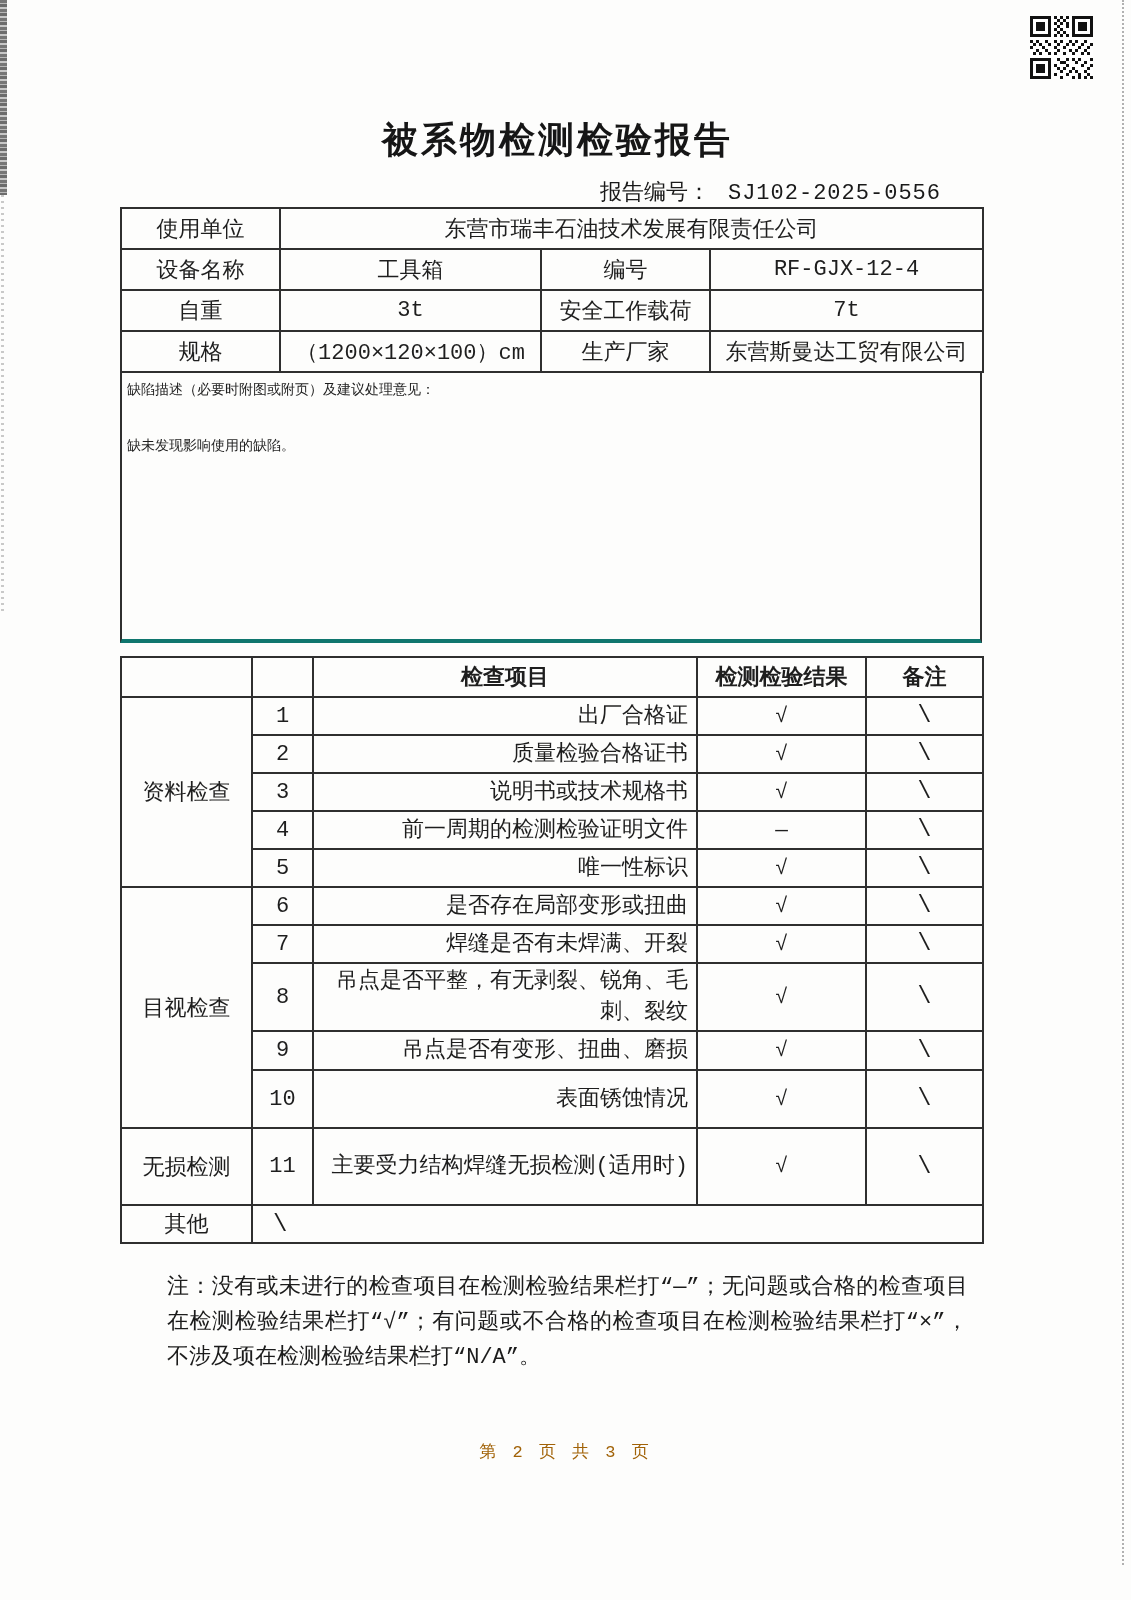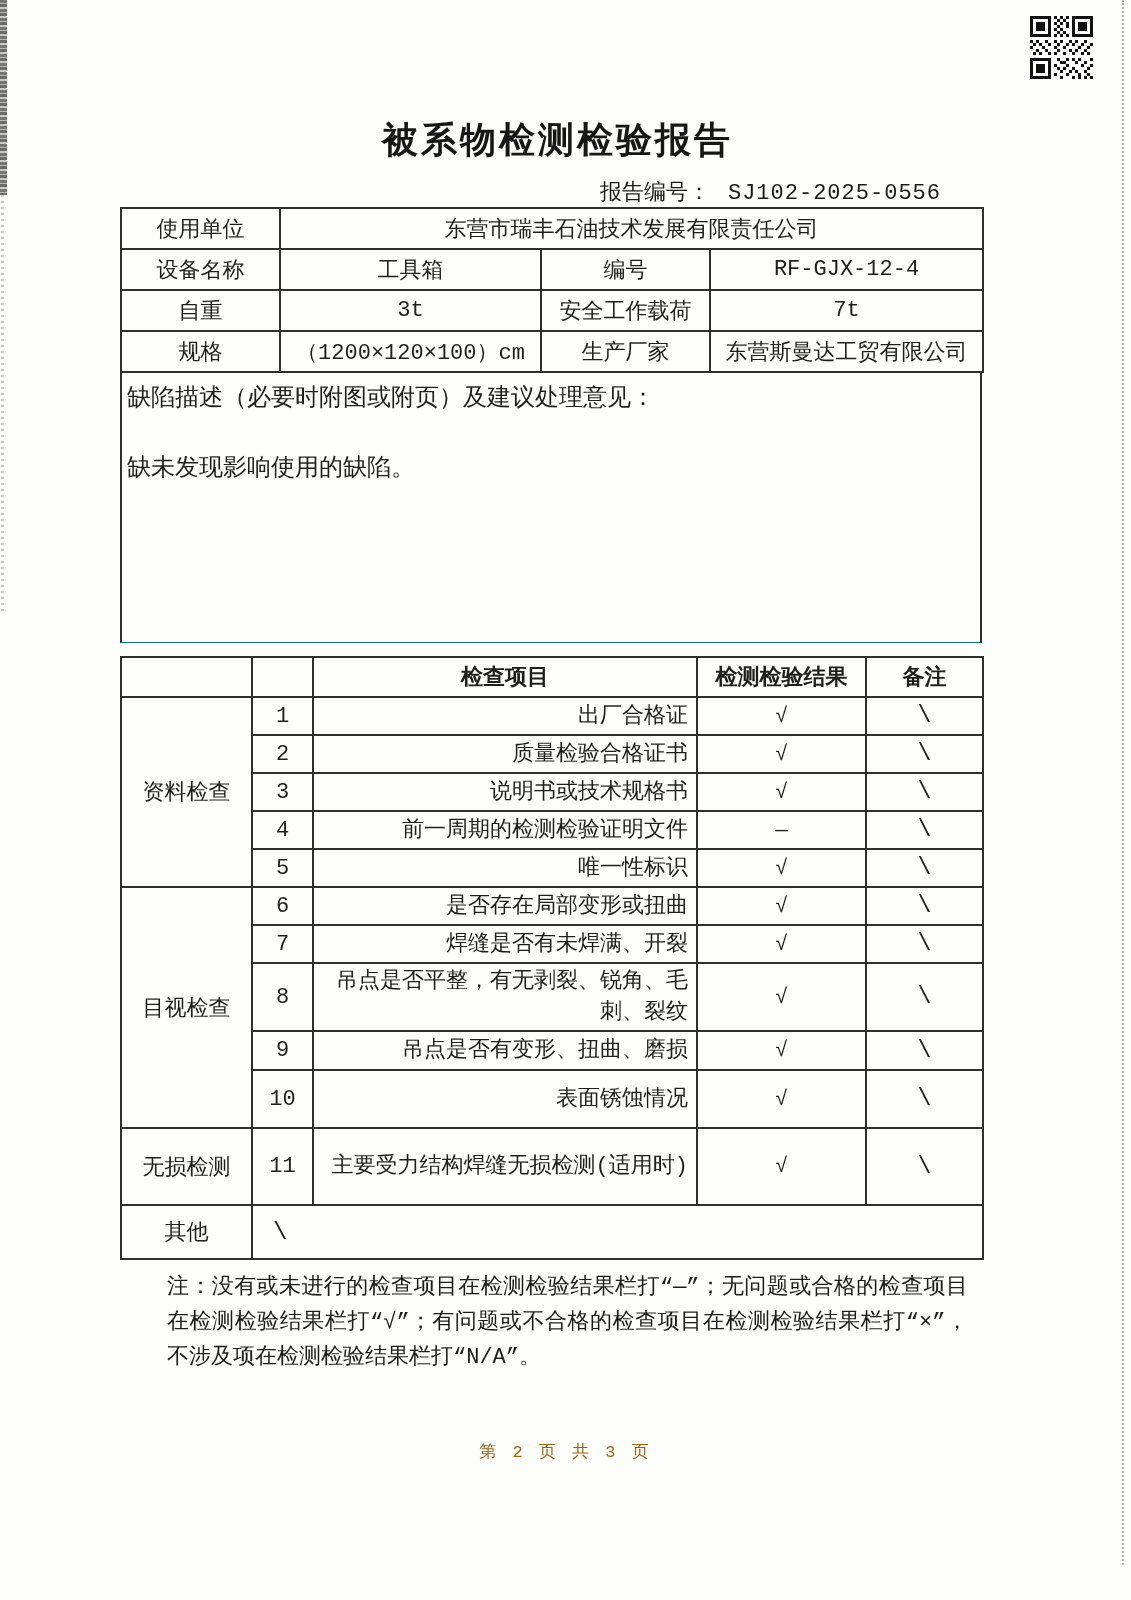--- a/index.html
+++ b/index.html
@@ -48,22 +48,22 @@
   td { border:2px solid #2f2f2f; font-size:22px; padding:0; vertical-align:middle; overflow:hidden; }
 
   
   .info-table { position:absolute; left:120px; top:207px; width:862px; }
   .info-table td { text-align:center; height:39px; }
 
   
   .defect-box {
     position:absolute; left:120px; top:371px; width:862px; height:272px;
     box-sizing:border-box;
-    border-left:2px solid #2f2f2f; border-right:2px solid #2f2f2f; border-bottom:1px solid #0f766e;
-    font-size:24px;
+    border-left:2px solid #2f2f2f; border-right:2px solid #2f2f2f; border-bottom:4px solid #0f766e;
+    font-size:14px;
   }
   .defect-heading { margin:10px 0 0 5px; }
   .defect-content { margin:38px 0 0 5px; }
 
   
   .check-table { position:absolute; left:120px; top:656px; width:862px;border-radius:13px; }
   .check-table td { text-align:center; }
   .check-table .head td { font-weight:600; }
   .check-table td.c-item { text-align:right; padding:2px 8px 2px 13px; line-height:31px; }
   .check-table .mark { font-size:21px; }
@@ -315,21 +315,21 @@
       <td class="mark">√</td>
       <td class="slash">\</td>
     </tr>
     <tr style="height:77px">
       <td>无损检测</td>
       <td>11</td>
       <td class="c-item">主要受力结构焊缝无损检测(适用时)</td>
       <td class="mark">√</td>
       <td class="slash">\</td>
     </tr>
-    <tr style="height:54px">
+    <tr style="height:38px">
       <td>其他</td>
       <td colspan="4" class="c-other-val">\</td>
     </tr>
   </tbody>
     </table>
 
   <div class="note">注：没有或未进行的检查项目在检测检验结果栏打“—”；无问题或合格的检查项目在检测检验结果栏打“√”；有问题或不合格的检查项目在检测检验结果栏打“×”，不涉及项在检测检验结果栏打“N/A”。</div>
 
   <div class="footer">第 2 页 共 3 页</div>
 

